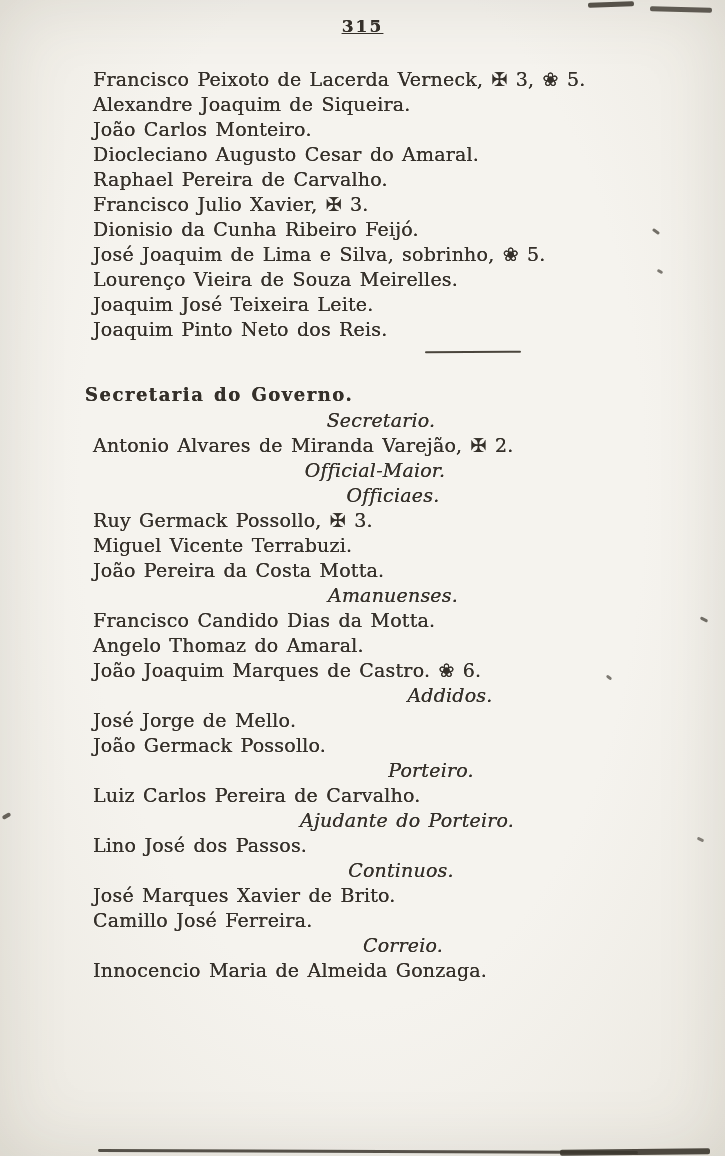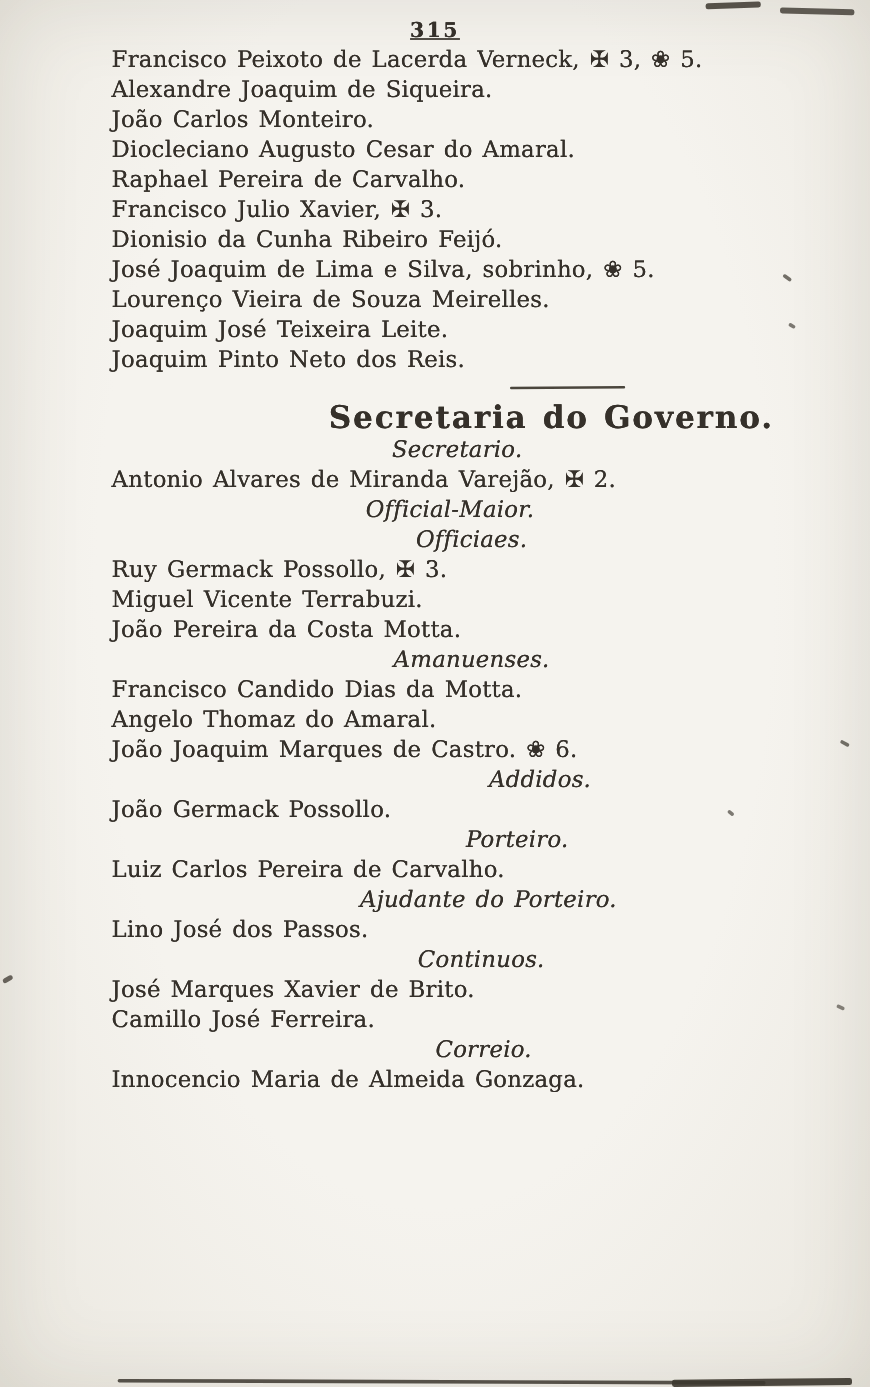--- a/index.html
+++ b/index.html
@@ -15,30 +15,30 @@
     position:absolute; inset:0;
     background: radial-gradient(ellipse at 50% 42%, #f5f3ee 55%, #ebe8e0 100%);
     box-shadow: inset 0 0 70px rgba(92,82,62,0.14);
   }
   .pagenum {
     position:absolute; top:16px; left:0; right:0;
     text-align:center; font-weight:bold; font-size:17px; letter-spacing:2px;
     text-shadow:0 0 0.4px currentColor;
     text-decoration:underline;
   }
-  .content { position:absolute; top:38px; left:85px; width:560px; }
+  .content { position:absolute; top:67px; left:85px; width:560px; }
   .line {
     font-size:19px; line-height:25px; letter-spacing:0.2px; word-spacing:2px;
     white-space:nowrap; text-shadow:0 0 0.35px currentColor;
   }
   .name { padding-left:8px; }
   .heading { text-align:center; font-style:italic; }
   .title {
-    text-align:right; font-weight:bold; font-size:26px;
-    letter-spacing:1.5px; margin-top:12px; line-height:27px;
+    text-align:left; font-weight:bold; font-size:18px;
+    letter-spacing:1.5px; margin-top:28px; line-height:27px;
   }
   .rule {
     width:96px; height:2px; background:#4a453c; border-radius:1px;
     margin:9px 0 2px 340px; transform:rotate(-0.4deg);
   }
   .artifact { position:absolute; background:#3c372f; border-radius:2px; pointer-events:none; }
   .a-top1 { top:2px; left:588px; width:46px; height:5px; transform:rotate(-2deg); opacity:.85; }
   .a-top2 { top:7px; left:650px; width:62px; height:5px; transform:rotate(1.5deg); opacity:.8; }
   .a-r1 { top:230px; left:652px; width:8px; height:3px; transform:rotate(35deg); opacity:.7; }
   .a-r2 { top:270px; left:657px; width:6px; height:3px; transform:rotate(30deg); opacity:.65; }
@@ -86,20 +86,21 @@
       <div class="line name">Ruy Germack Possollo, ✠ 3.</div>
       <div class="line name">Miguel Vicente Terrabuzi.</div>
       <div class="line name">João Pereira da Costa Motta.</div>
 
       <div class="line heading" style="transform:translateX(28px)">Amanuenses.</div>
       <div class="line name">Francisco Candido Dias da Motta.</div>
       <div class="line name">Angelo Thomaz do Amaral.</div>
       <div class="line name">João Joaquim Marques de Castro. ❀ 6.</div>
 
       <div class="line heading" style="transform:translateX(85px)">Addidos.</div>
+      <div class="line name">José Jorge de Mello.</div>
       <div class="line name">João Germack Possollo.</div>
 
       <div class="line heading" style="transform:translateX(66px)">Porteiro.</div>
       <div class="line name">Luiz Carlos Pereira de Carvalho.</div>
 
       <div class="line heading" style="transform:translateX(42px)">Ajudante do Porteiro.</div>
       <div class="line name">Lino José dos Passos.</div>
 
       <div class="line heading" style="transform:translateX(36px)">Continuos.</div>
       <div class="line name">José Marques Xavier de Brito.</div>

